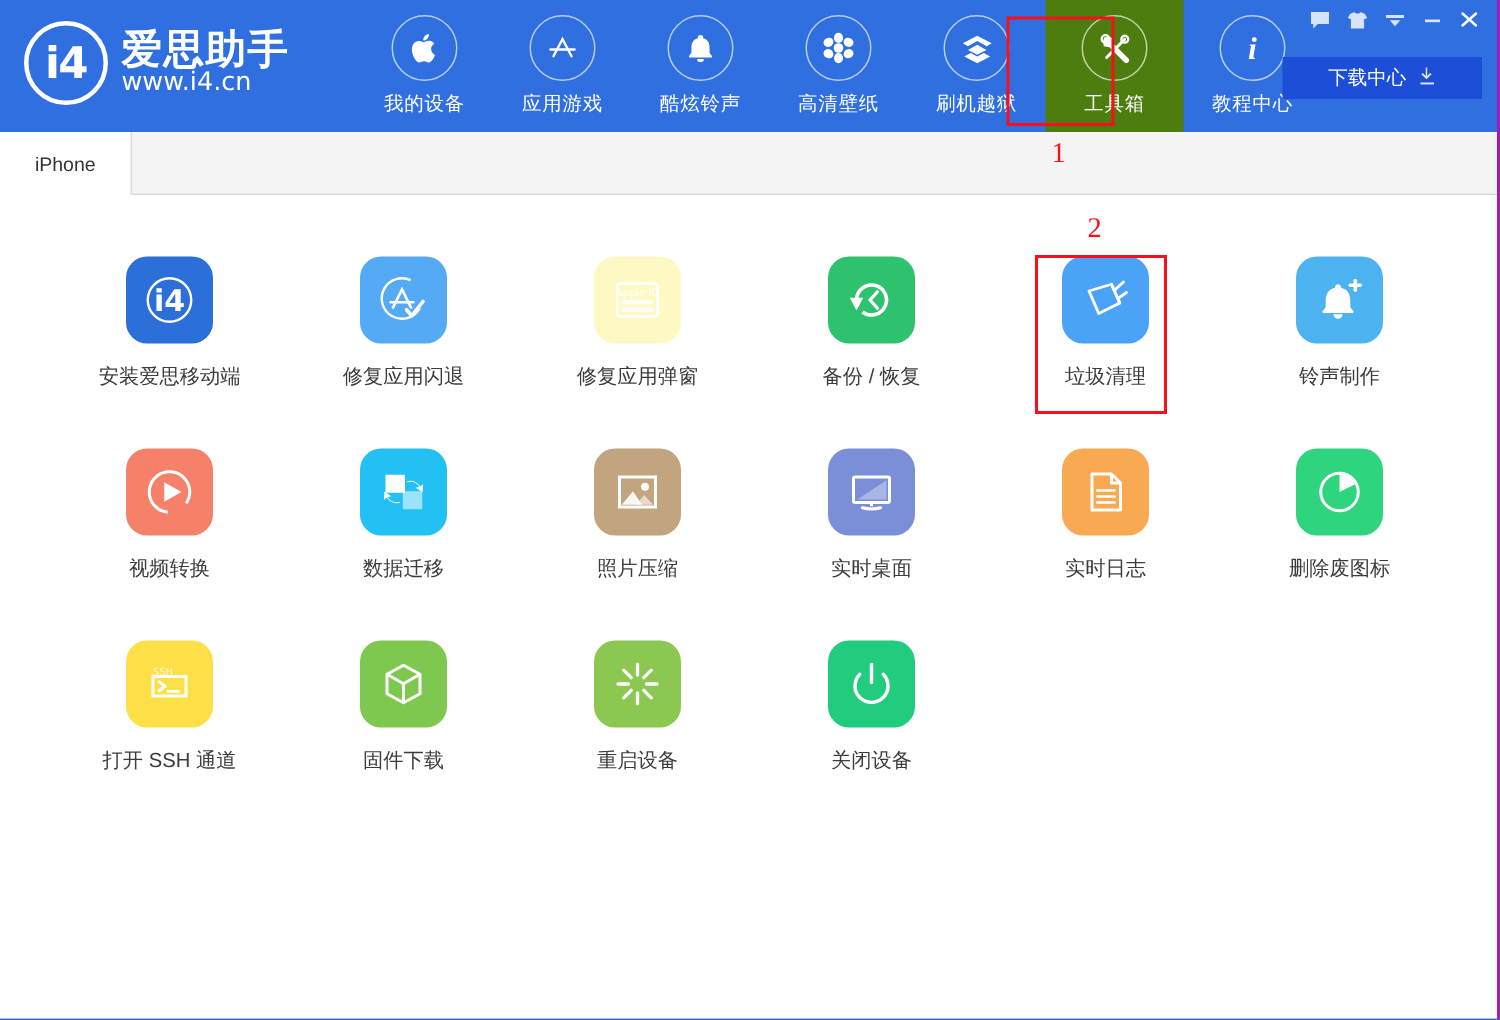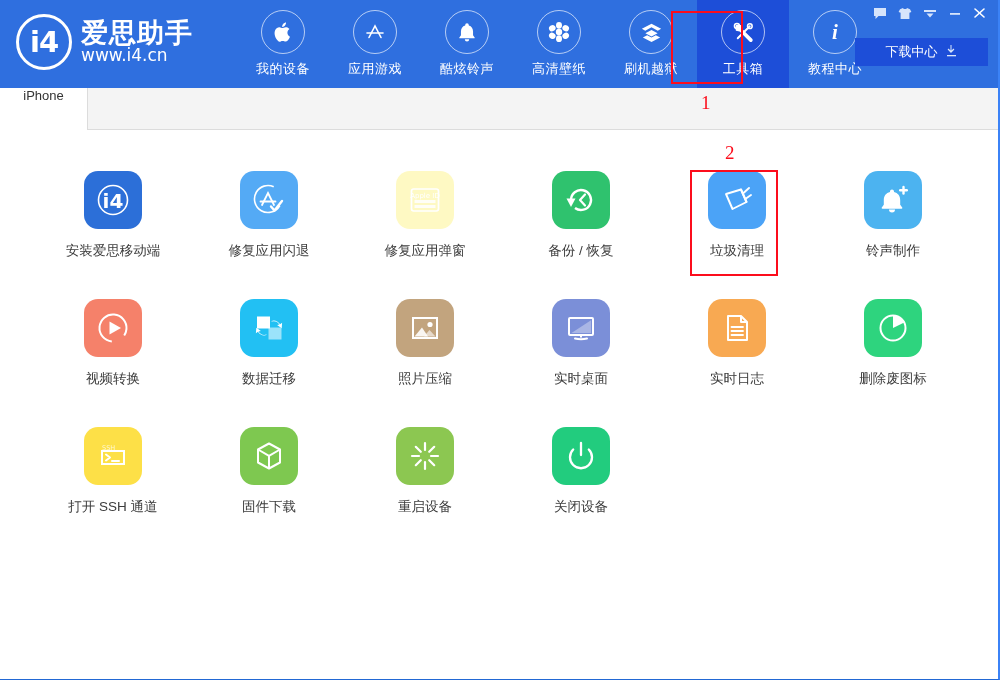--- a/index.html
+++ b/index.html
@@ -7,21 +7,21 @@
     margin: 0; padding: 0;
     width: 1000px; height: 680px;
     font-family: "Liberation Sans", "DejaVu Sans", sans-serif;
     overflow: hidden;
     background: #ffffff;
   }
   #app {
     position: relative;
     width: 1000px; height: 680px;
     background: #ffffff;
-    border-right: 2px solid #3b82f6;
+    border-right: 2px solid #a21caf;
     border-bottom: 1px solid #2268d4;
     overflow: hidden;
   }
 
   
   .header {
     position: relative;
     width: 1000px; height: 88px;
     background: #2f6fdf;
   }
@@ -59,21 +59,21 @@
     height: 88px; display: flex; align-items: flex-start;
   }
   .nav-item {
     width: 92px; height: 88px;
     display: flex; flex-direction: column;
     align-items: center; justify-content: flex-start;
     padding-top: 10px;
     cursor: pointer;
     position: relative;
   }
-  .nav-item.active { background: #1d4ed8; align-items: center; }
+  .nav-item.active { background: #4d7c0f; align-items: center; }
   .nav-ico {
     width: 44px; height: 44px; border-radius: 50%;
     border: 1.5px solid rgba(255,255,255,.65);
     display: flex; align-items: center; justify-content: center;
     margin-bottom: 6px;
   }
   .nav-label { color: #ffffff; font-size: 13px; letter-spacing: .5px; }
 
   
   .winbtns {
@@ -100,21 +100,21 @@
     position: relative;
     width: 1000px; height: 42px;
     background: #f4f4f4;
     border-bottom: 1px solid #dcdcdc;
   }
   .tab {
     position: absolute; left: 0; top: 0;
     width: 88px; height: 42px;
     background: #ffffff;
     border-right: 1px solid #dcdcdc;
-    display: flex; align-items: flex-start; justify-content: center;
+    display: flex; align-items: center; justify-content: center;
     font-size: 13px; color: #333333;
     cursor: pointer;
   }
 
   
   .content {
     position: relative;
     width: 1000px; height: 549px;
     background: #ffffff;
     padding-top: 32px;

